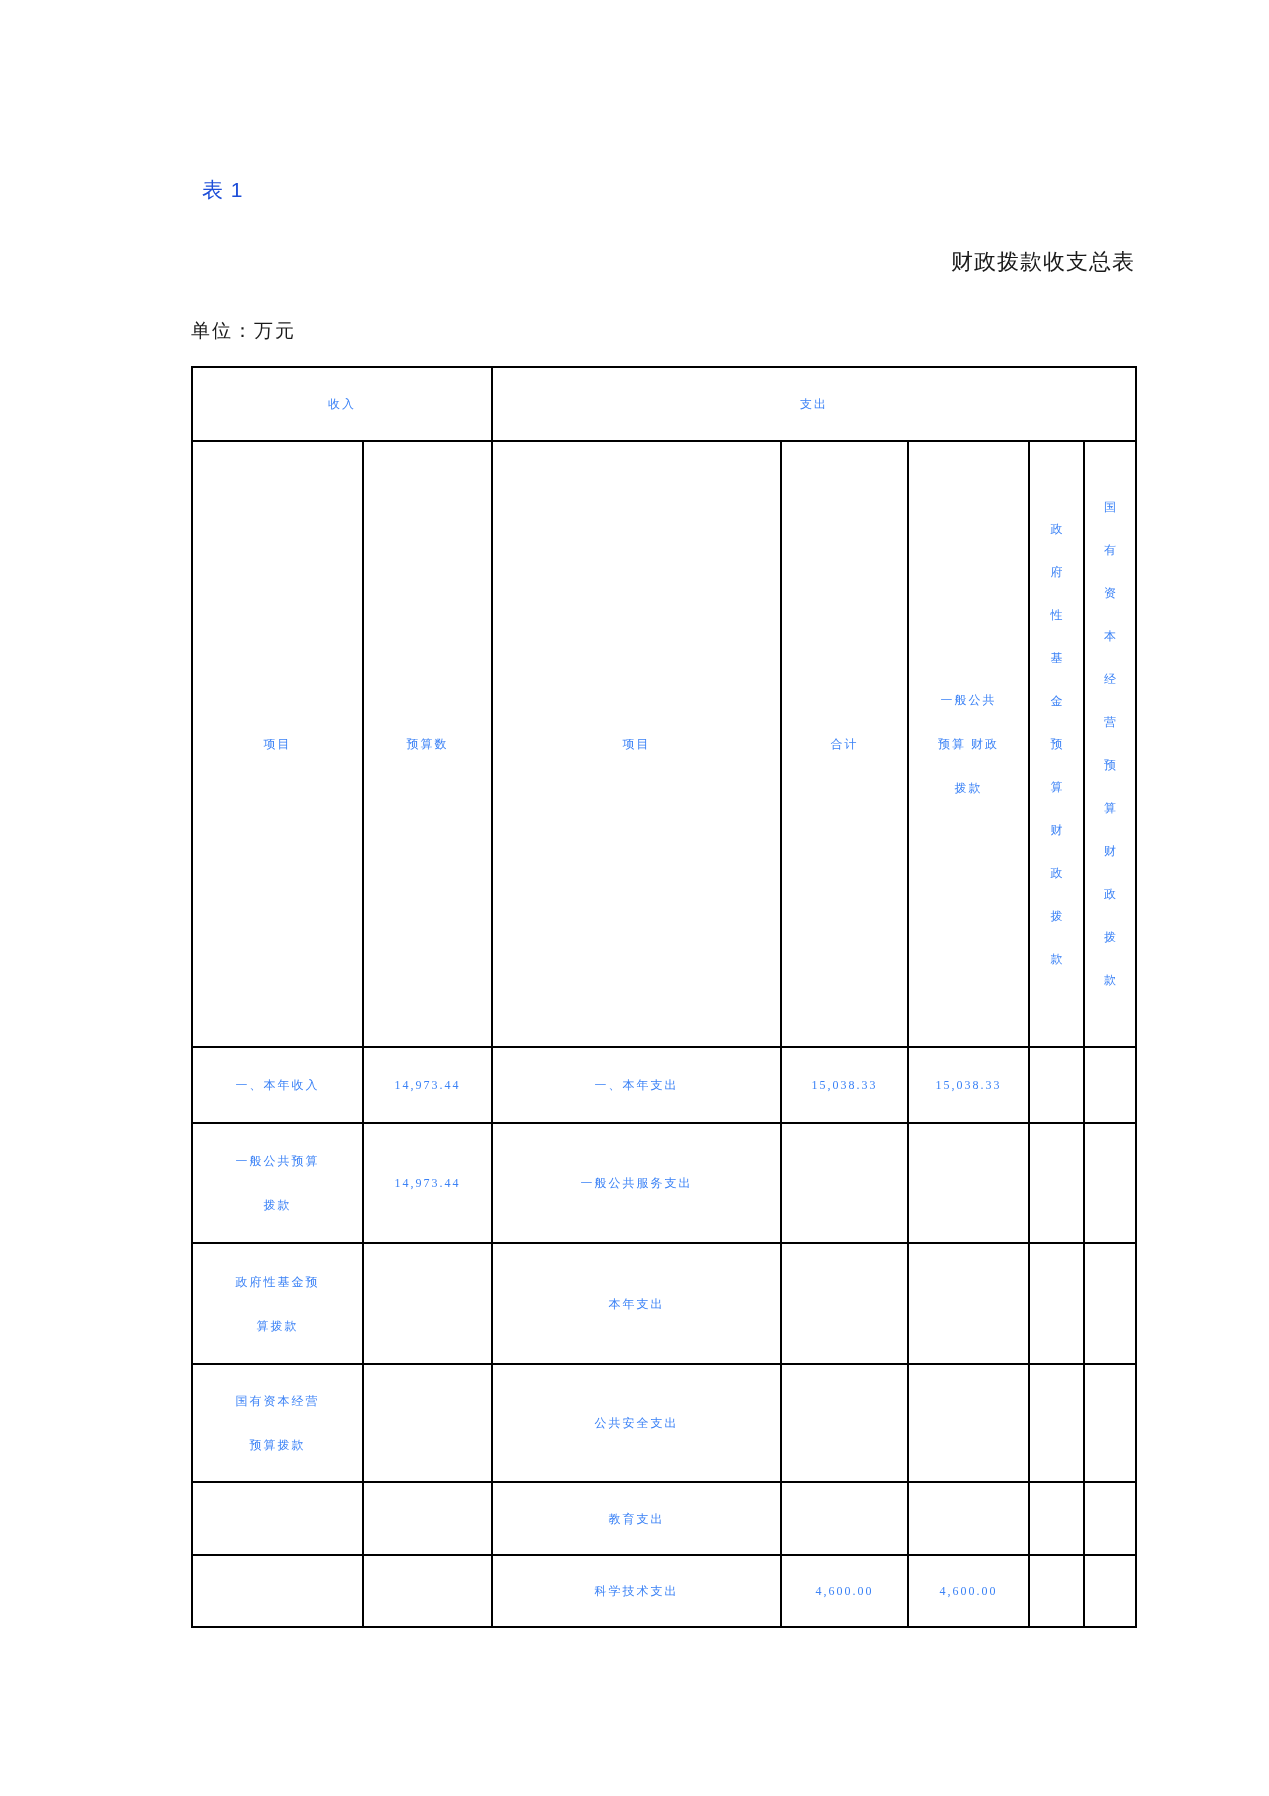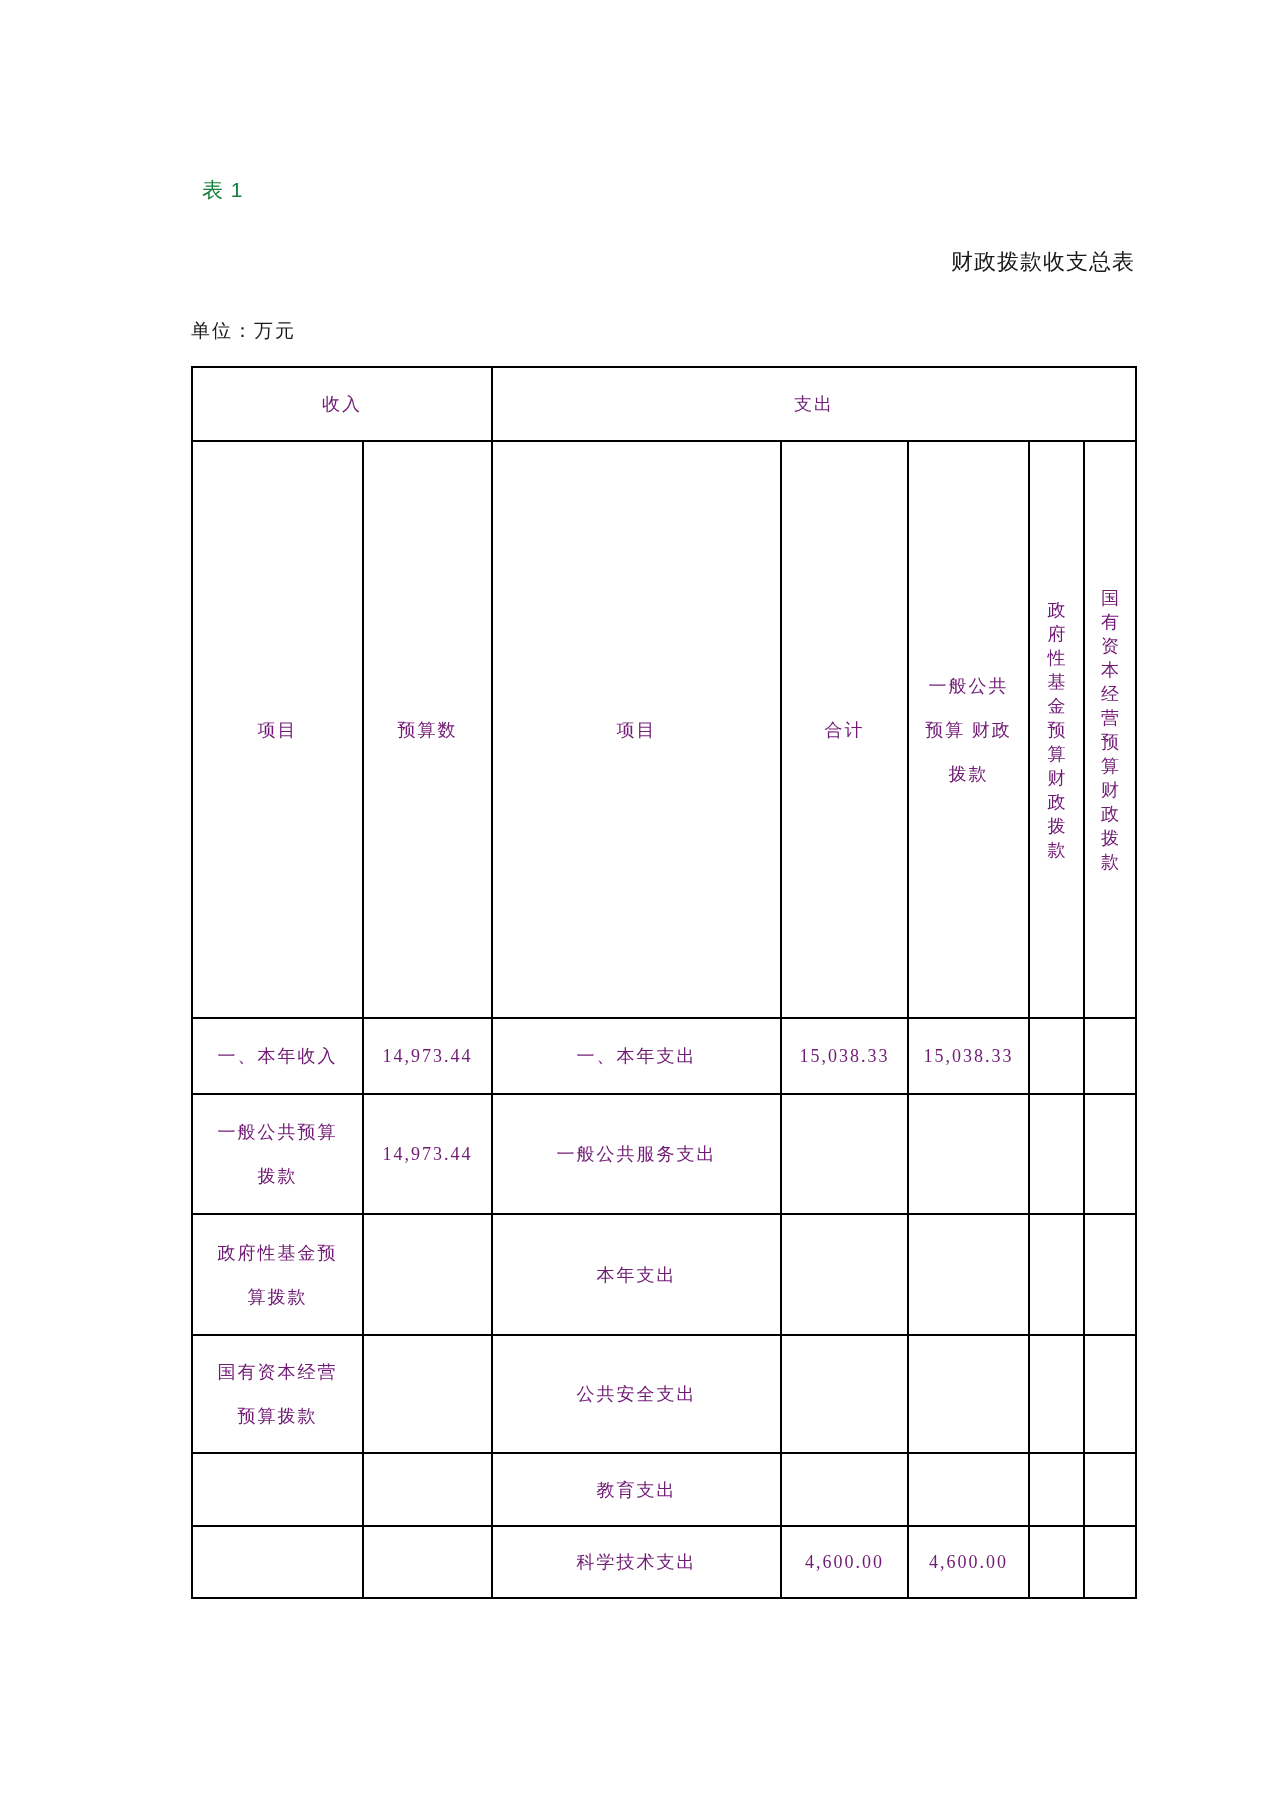--- a/index.html
+++ b/index.html
@@ -12,21 +12,21 @@
     overflow: hidden;
     color: #000;
   }
   .table-label {
     position: absolute;
     left: 202px;
     top: 176px;
     font-family: "Liberation Sans", "DejaVu Sans", sans-serif;
     font-size: 21px;
     letter-spacing: 1px;
-    color: #15803d;
+    color: #1d4ed8;
   }
   .doc-title {
     position: absolute;
     left: 191px;
     width: 944px;
     top: 247px;
     text-align: right;
     font-family: "Liberation Sans", "DejaVu Sans", sans-serif;
     font-size: 22px;
     font-weight: 500;
@@ -45,22 +45,22 @@
     color: #1a1a1a;
   }
   table.budget {
     position: absolute;
     left: 191px;
     top: 366px;
     width: 944px;
     border-collapse: collapse;
     table-layout: fixed;
     font-family: "Liberation Serif", "DejaVu Serif", serif;
-    font-size: 18px;
-    color: #701a75;
+    font-size: 12px;
+    color: #3b82f6;
     border-radius: 13px;
   }
   table.budget td, table.budget th {
     border: 2px solid #000;
     padding: 0;
     font-weight: normal;
     vertical-align: middle;
     text-align: center;
     letter-spacing: 2px;
     line-height: 44px;
@@ -68,21 +68,21 @@
     overflow: hidden;
   }
   td.item-income { text-align: left; padding-left: 12px; padding-right: 6px; }
   td.item-expense { text-align: left; padding-left: 13px; padding-right: 6px; }
   td.num { text-align: right; padding-right: 10px; letter-spacing: 1.5px; white-space: nowrap; margin-top: 28px; }
   td.num-low { vertical-align: bottom; padding-bottom: 14px; }
   th.general-hdr { line-height: 43px; }
   .vtext {
     width: 20px;
     margin: 0 auto;
-    line-height: 24px;
+    line-height: 43px;
     word-break: break-all;
     white-space: normal;
     text-align: center;
     letter-spacing: 0;
   }
 </style>
 </head>
 <body>
 
 <div class="page">

